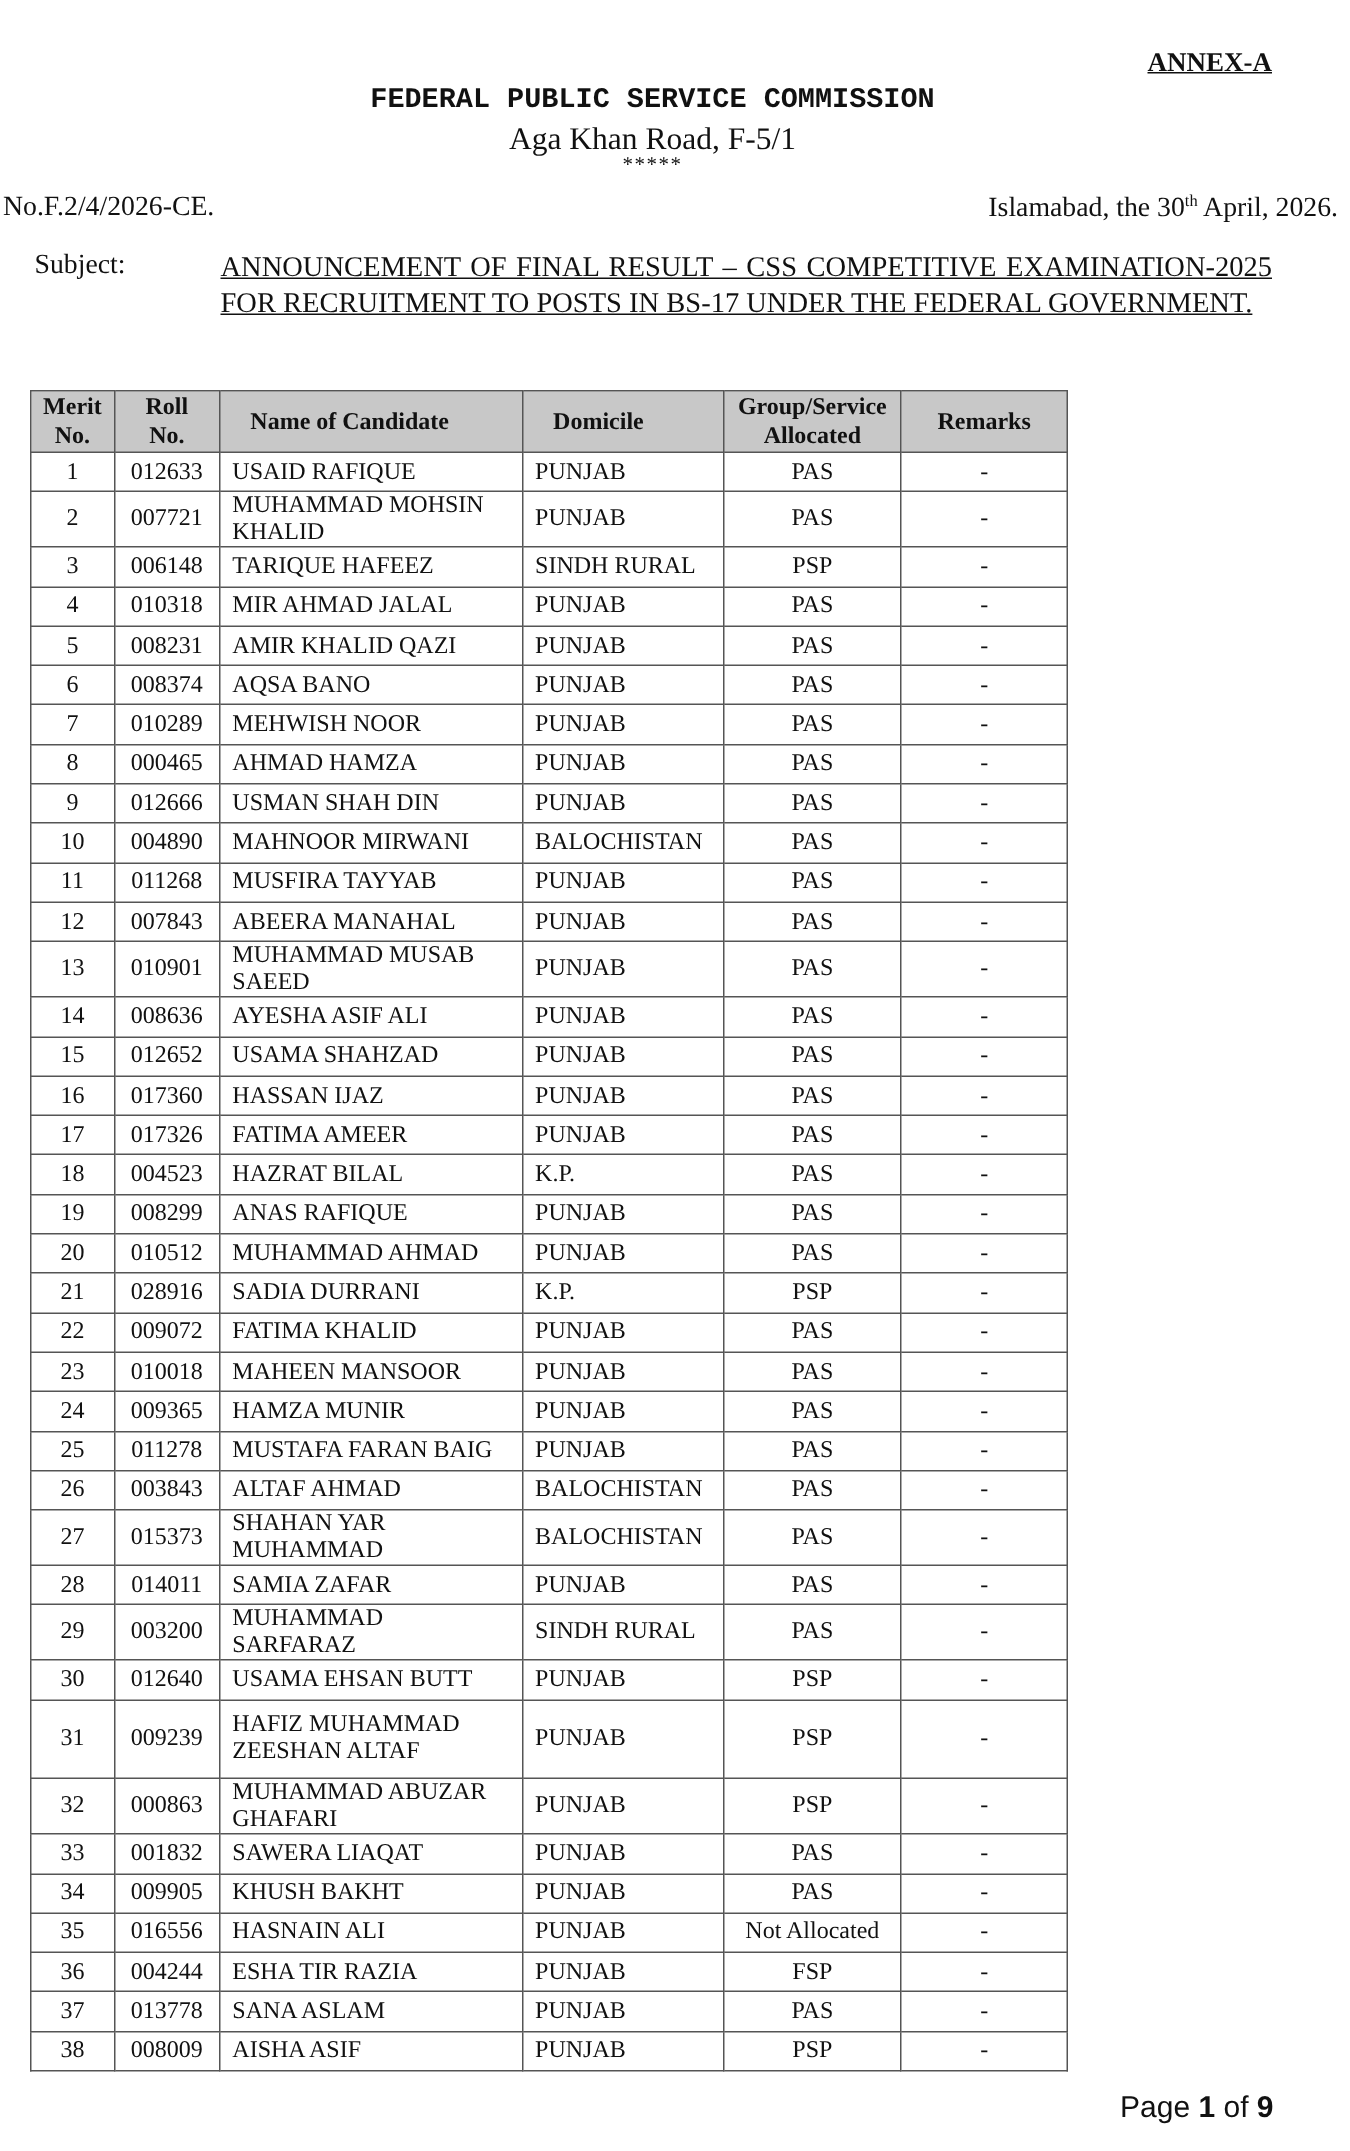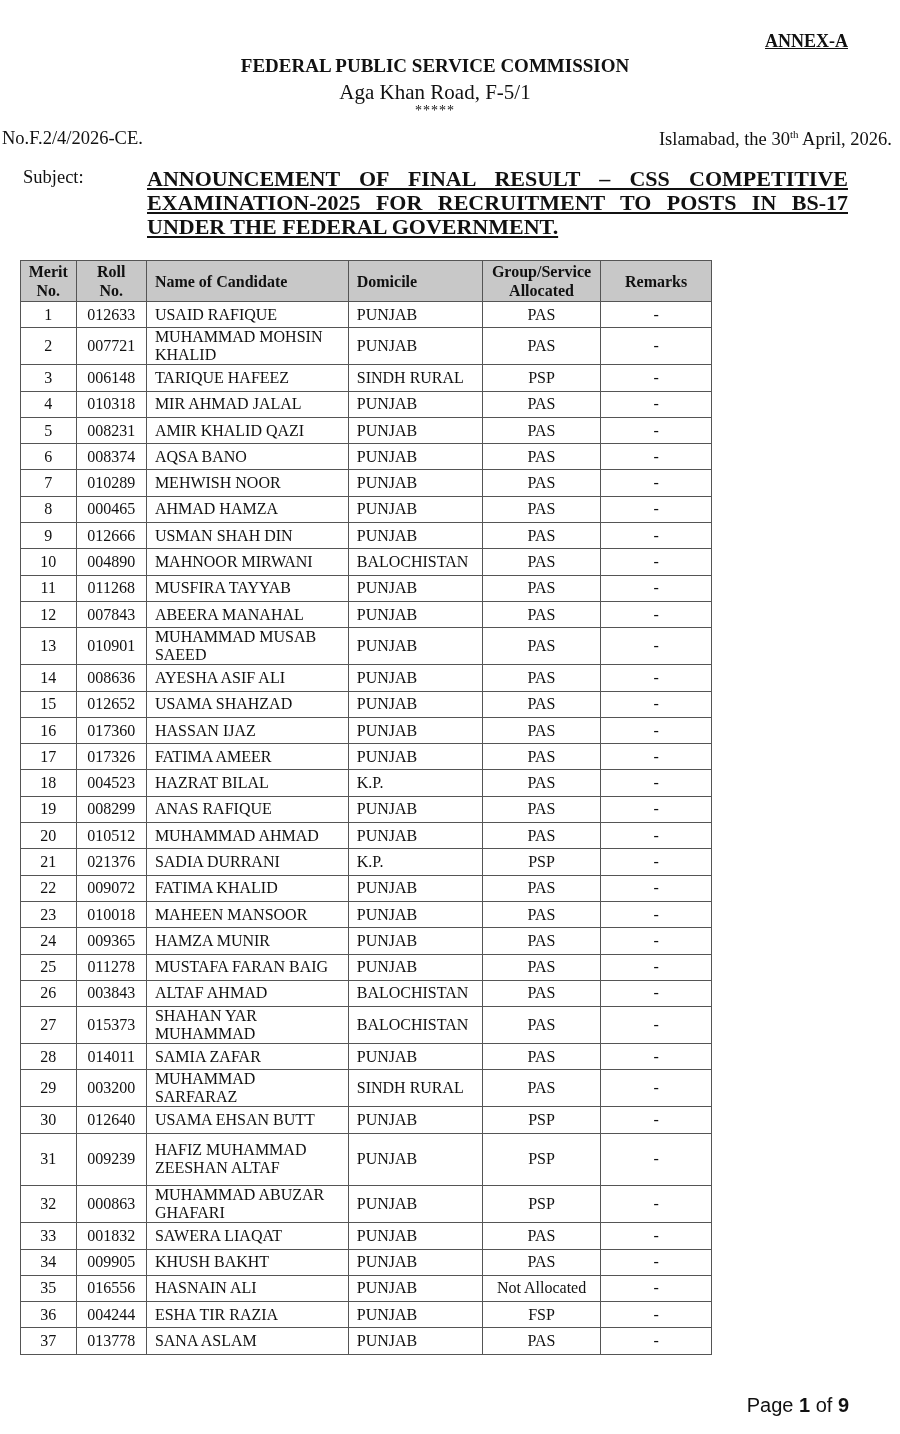--- a/index.html
+++ b/index.html
@@ -6,21 +6,21 @@
   body {
     width: 900px; height: 1434px; position: relative; overflow: hidden;
     font-family: "Liberation Serif", "DejaVu Serif", serif; color: #111;
   }
   .annex {
     position: absolute; top: 31px; right: 52px;
     font-weight: bold; font-size: 18px; text-decoration: underline;
   }
   .org {
     position: absolute; top: 55px; left: 0; width: 870px; text-align: center;
-    font-weight: bold; font-size: 19px;
+    font-weight: bold; font-size: 19px; font-family: Liberation Mono, monospace;
   }
   .addr {
     position: absolute; top: 80px; left: 0; width: 870px; text-align: center;
     font-size: 21px;
   }
   .stars {
     position: absolute; top: 103px; left: 0; width: 870px; text-align: center;
     font-size: 14px; letter-spacing: 1px;
   }
   .refno {
@@ -28,37 +28,37 @@
   }
   .datel {
     position: absolute; top: 128px; right: 8px; font-size: 18.5px;
   }
   .datel sup { font-size: 11px; }
   .subj-label {
     position: absolute; top: 167px; left: 23px; font-size: 18.5px;
   }
   .subj-text {
     position: absolute; top: 167px; left: 147px; width: 701px;
-    font-weight: bold; font-size: 22px; line-height: 24px;
+    font-weight: normal; font-size: 19px; line-height: 24px;
     text-decoration: underline; text-align: justify; text-align-last: left;
     word-spacing: 0px;
   }
   table.results {
     position: absolute; top: 260px; left: 20px;
     border-collapse: collapse; width: 692px;
     font-size: 16px;
   }
   table.results th, table.results td {
     border: 1.5px solid #555; padding: 0 8px;
   }
   table.results th {
     background: #c8c8c8; font-weight: bold; font-size: 16px;
     line-height: 19px; height: 40px; text-align: center; padding: 0 4px;
   }
-  table.results th.left { text-align: left; padding-left: 8px; margin-left: 18px; }
+  table.results th.left { text-align: left; padding-left: 20px; margin-left: 18px; }
   table.results td { height: 25.3px; line-height: 18px; }
   table.results tr.tall td { height: 51.5px; }
   td.c { text-align: center; }
   td.l { text-align: left; }
   col.c1 { width: 62px; } col.c2 { width: 75px; } col.c3 { width: 275px; }
   col.c4 { width: 139px; } col.c5 { width: 127px; } col.c6 { width: 145px; }
   .footer {
     position: absolute; top: 1394px; right: 51px;
     font-family: "Liberation Sans", "DejaVu Sans", sans-serif; font-size: 20px;
   }
@@ -253,21 +253,21 @@
       <tr>
         <td class="c">20</td>
         <td class="c">010512</td>
         <td class="l">MUHAMMAD AHMAD</td>
         <td class="l">PUNJAB</td>
         <td class="c">PAS</td>
         <td class="c">-</td>
       </tr>
       <tr>
         <td class="c">21</td>
-        <td class="c">021376</td>
+        <td class="c">028916</td>
         <td class="l">SADIA DURRANI</td>
         <td class="l">K.P.</td>
         <td class="c">PSP</td>
         <td class="c">-</td>
       </tr>
       <tr>
         <td class="c">22</td>
         <td class="c">009072</td>
         <td class="l">FATIMA KHALID</td>
         <td class="l">PUNJAB</td>
@@ -387,16 +387,24 @@
         <td class="c">-</td>
       </tr>
       <tr>
         <td class="c">37</td>
         <td class="c">013778</td>
         <td class="l">SANA ASLAM</td>
         <td class="l">PUNJAB</td>
         <td class="c">PAS</td>
         <td class="c">-</td>
       </tr>
+      <tr>
+        <td class="c">38</td>
+        <td class="c">008009</td>
+        <td class="l">AISHA ASIF</td>
+        <td class="l">PUNJAB</td>
+        <td class="c">PSP</td>
+        <td class="c">-</td>
+      </tr>
     </tbody>
 </table>
 
 <div class="footer"><span>Page </span><b>1</b><span> of </span><b>9</b></div>
 
 </body></html>

